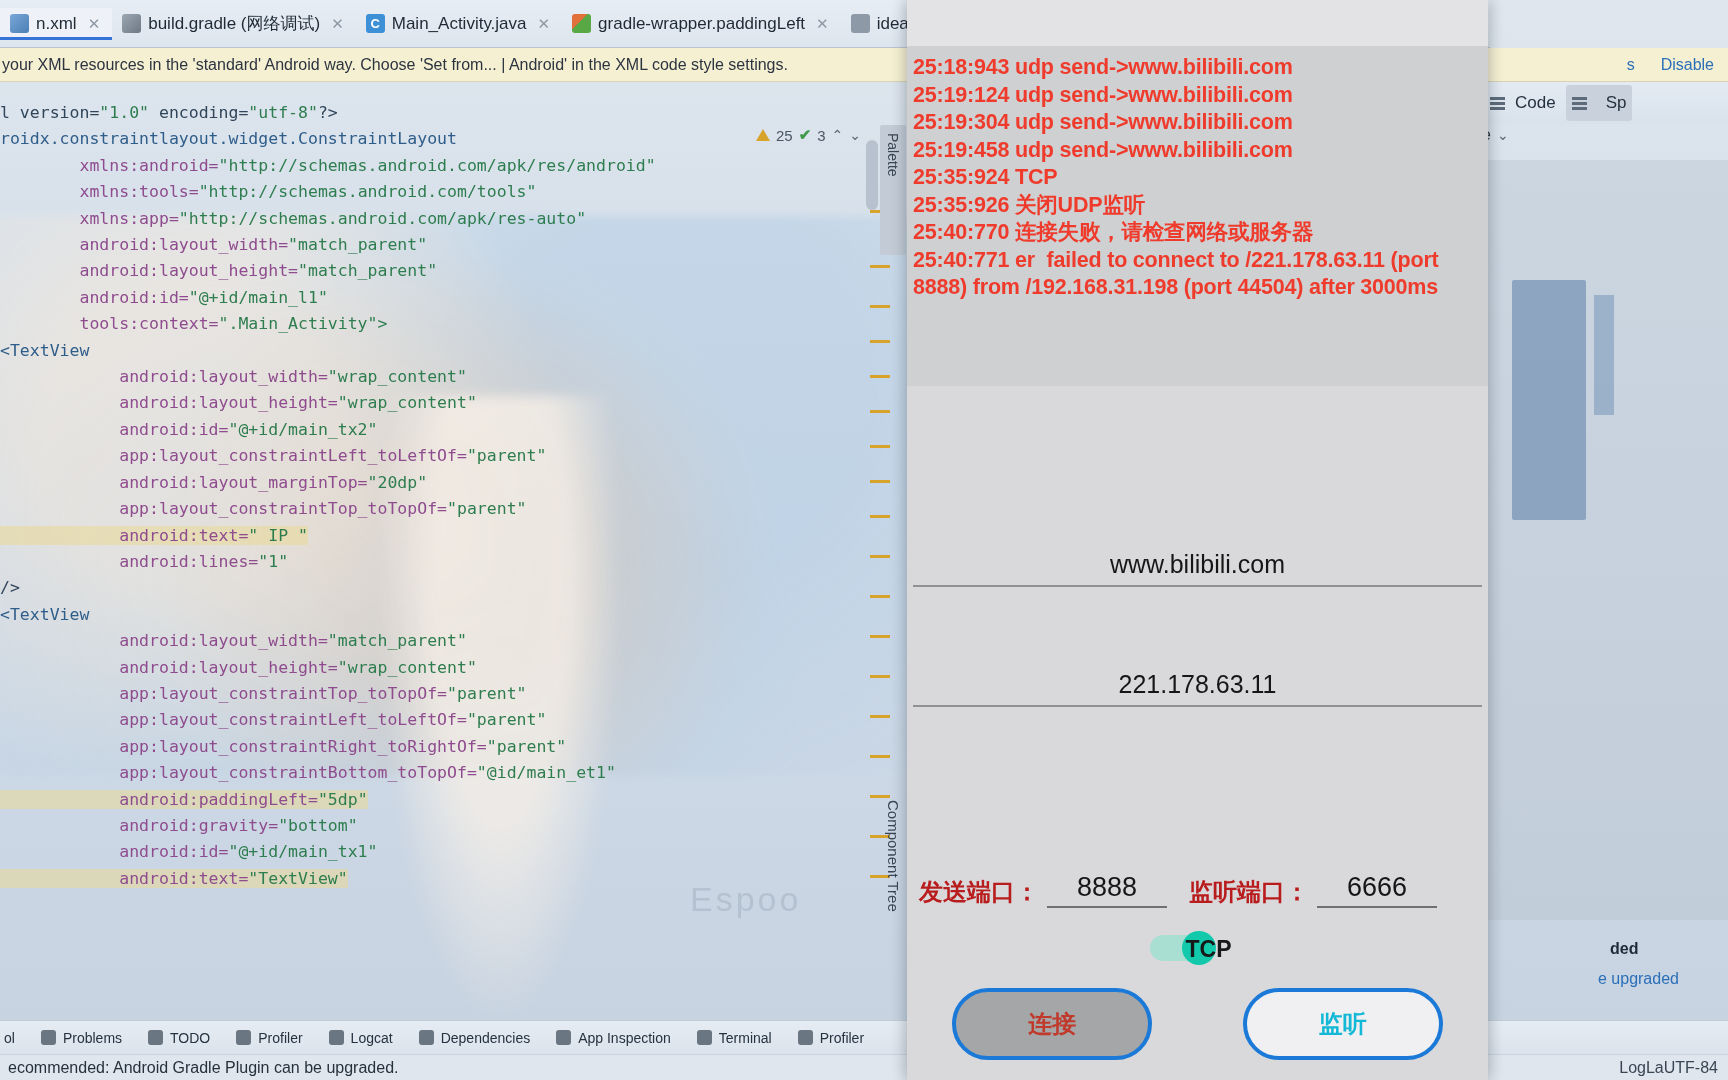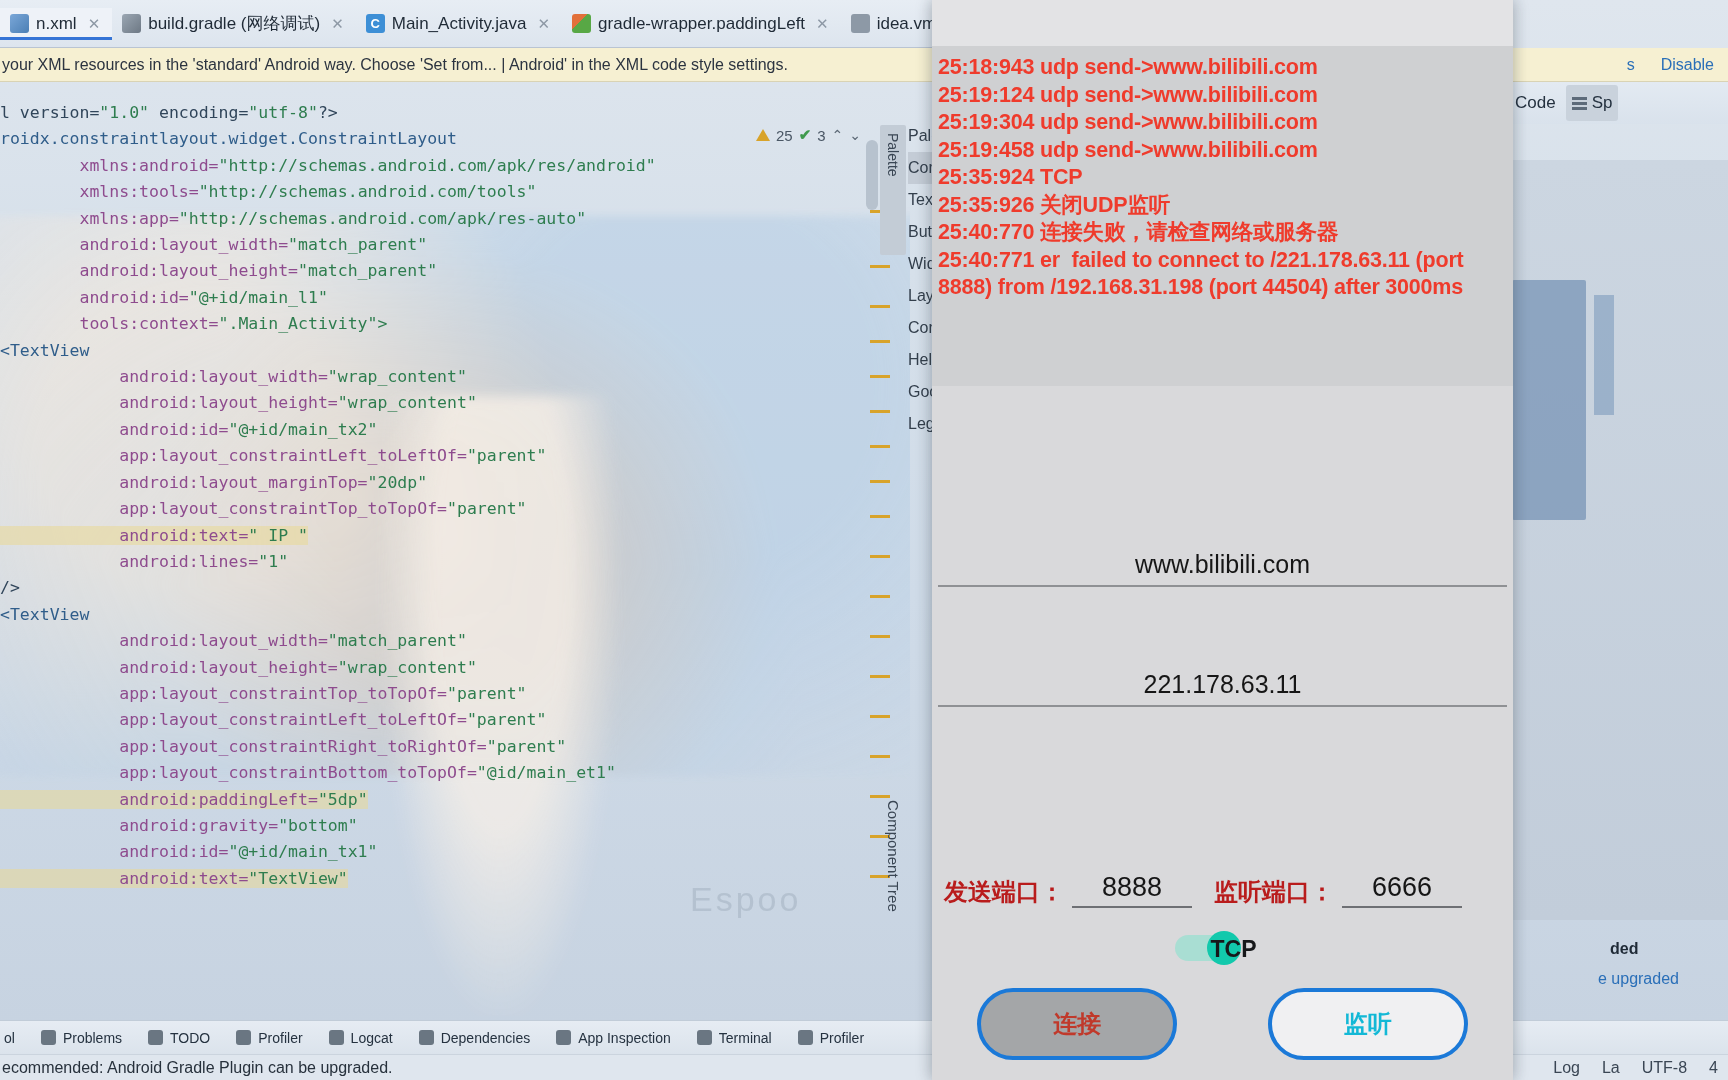--- a/index.html
+++ b/index.html
@@ -89,21 +89,21 @@
   
   .subtoolbar {
     position: absolute; left: 1480px; top: 82px; width: 248px; height: 42px;
     display: flex; align-items: center; gap: 10px;
     font-size: 17px; color: #24313f;
     background: linear-gradient(180deg,#e3eaf2,#d9e2ec);
     padding-left: 10px;
   }
   .subtoolbar .chip {
     background: #c9d2dc; border-radius: 3px; padding: 8px 6px;
-    display: inline-flex; align-items: center; gap: 5px;
+    display: inline-flex; align-items: center; gap: 19px;
   }
   .bars-ico { display:inline-block; width:15px; height:13px;
     background: repeating-linear-gradient(180deg,#5d6b7a 0 3px,transparent 3px 5px); }
   .device-row {
     position: absolute; left: 1472px; top: 120px; width: 256px; height: 30px;
     display: flex; align-items: center; font-size: 17px; color: #2b3744;
   }
 
   
   .editor {
@@ -172,23 +172,23 @@
     background: linear-gradient(180deg,#e6ecf3,#dbe3ec);
     border-top: 1px solid #c1ccd8;
     padding-left: 4px;
   }
   .toolwin .tw { display: inline-flex; align-items: center; gap: 7px; }
   .toolwin .g { width: 15px; height: 15px; background: #55616e; border-radius: 3px; opacity: .85; }
   .statusbar {
     position: absolute; left: 0; top: 1054px; width: 1728px; height: 26px;
     background: #dfe6ee; border-top: 1px solid #cbd4de;
     display: flex; align-items: center;
-    font-size: 16px; color: #27313c; padding-left: 2px;
-  }
-  .statusbar .s-right { margin-left: auto; display: flex; gap: 22px; padding-right: 10px; color:#3a4654; }
+    font-size: 16px; color: #27313c; padding-left: 8px;
+  }
+  .statusbar .s-right { margin-left: auto; display: flex; padding-right: 10px; color:#3a4654; }
 
   
   .rightpanel {
     position: absolute; left: 1484px; top: 160px; width: 244px; height: 760px;
     background: linear-gradient(180deg,#ccd6e1,#c2cdda);
   }
   .rightpanel .mini {
     position: absolute; left: 28px; top: 120px; width: 74px; height: 240px;
     background: #5b7ea8; opacity: .55; border-radius: 2px;
   }
@@ -204,21 +204,21 @@
     position: absolute; left: 1610px; top: 940px; width: 118px;
     font-size: 16px; font-weight: 700; color: #1f2a36;
   }
   .rp-note2 {
     position: absolute; left: 1598px; top: 970px; width: 130px;
     font-size: 16px; color: #2a6fb8;
   }
 
   
   .phone {
-    position: absolute; left: 932px; top: 0; width: 581px; height: 1080px;
+    position: absolute; left: 907px; top: 0; width: 581px; height: 1080px;
     background: #d9d9db;
     box-shadow: -2px 0 14px rgba(40,50,60,.22), 2px 0 14px rgba(40,50,60,.18);
   }
   .phone-top { height: 46px; background: #e3e3e5; }
 
   .log {
     position: absolute; left: 0; top: 46px; width: 581px; height: 340px;
     background: #cfd0d2;
     padding: 8px 6px 0 6px;
     color: #ef3b2c;

